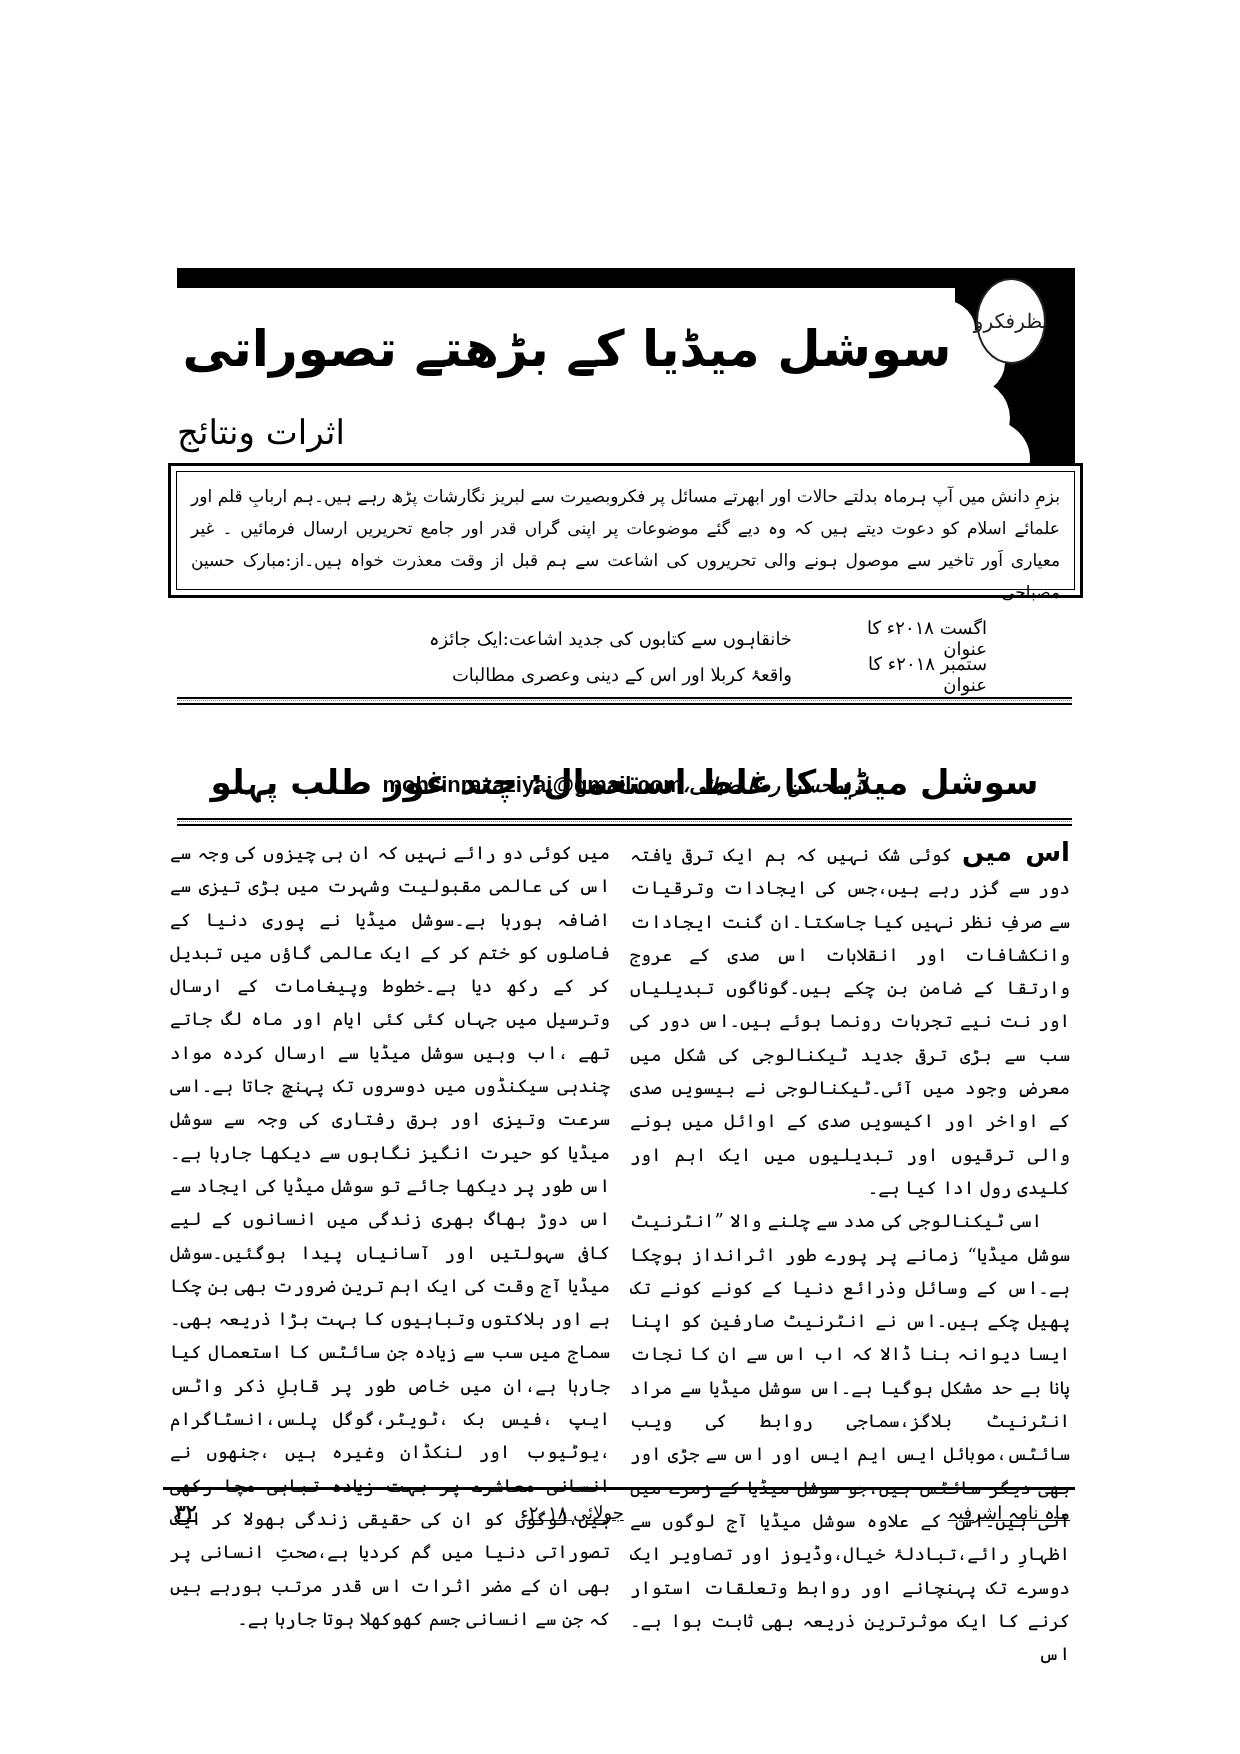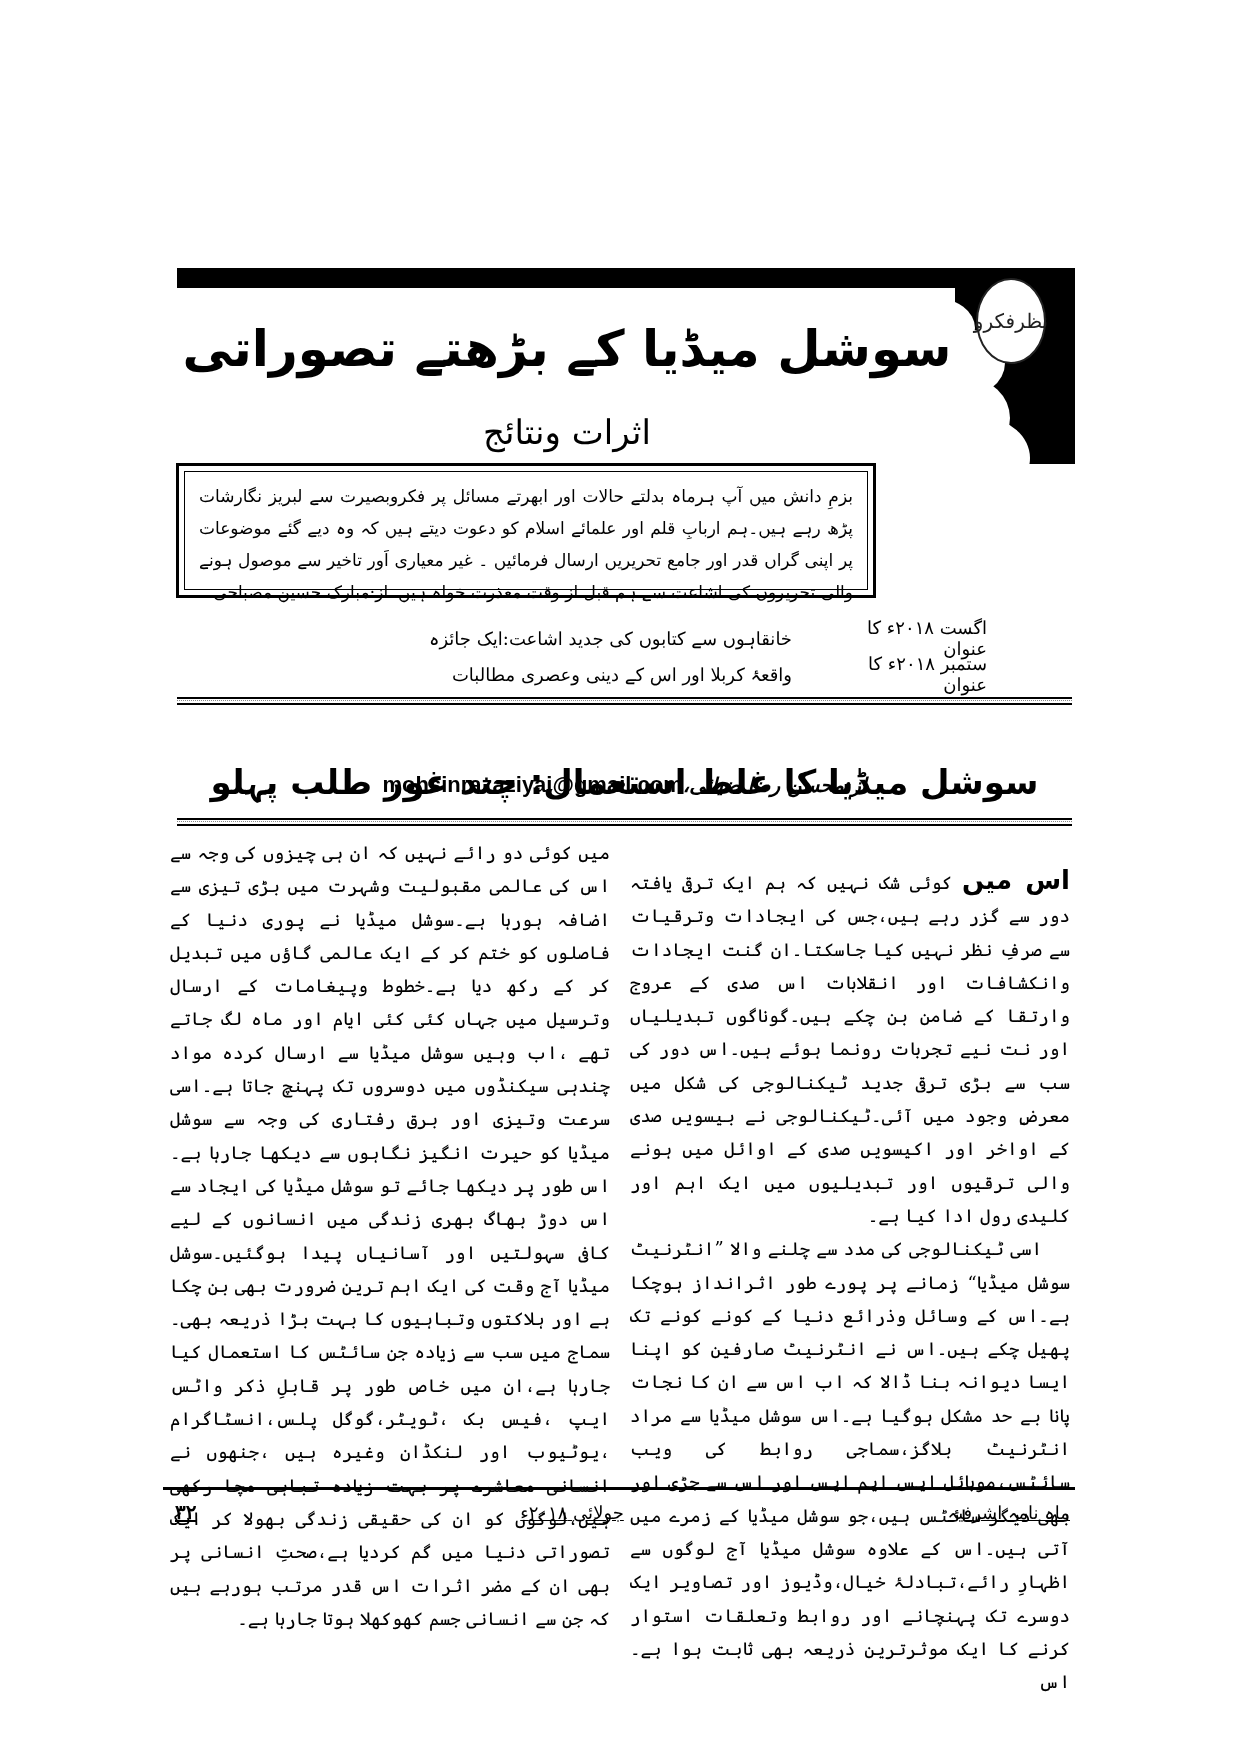--- a/index.html
+++ b/index.html
@@ -12,25 +12,25 @@
     .hdr-bar { position: absolute; left: 177px; top: 268px; width: 898px; height: 20px; background: #000; }
     .hdr-side { position: absolute; left: 1040px; top: 268px; width: 35px; height: 196px; background: #000; }
     .hdr-cloud { position: absolute; left: 955px; top: 288px; width: 95px; height: 176px; background: #000; border-radius: 0 0 0 0; overflow: hidden; }
     .hdr-cloud .puff { position: absolute; background: #fff; border-radius: 50%; }
     .badge { position: absolute; left: 976px; top: 278px; width: 70px; height: 86px; border-radius: 50%; background: #fff; border: 2px solid #222;
              display: flex; flex-direction: row; align-items: center; justify-content: center; direction: rtl;
              font-family: "DejaVu Serif", serif; font-size: 20px; line-height: 22px; color: #222; }
 
     .main-title { position: absolute; left: 177px; top: 320px; width: 780px; text-align: center; direction: rtl;
                   font-family: "DejaVu Sans", sans-serif; font-weight: bold; font-size: 50px; letter-spacing: -1px; }
-    .sub-title { position: absolute; left: 177px; top: 412px; width: 780px; text-align: center; direction: rtl;
+    .sub-title { position: absolute; left: 177px; top: 412px; width: 780px; text-align: left; direction: rtl;
                  font-family: "DejaVu Serif", serif; font-size: 34px; }
 
     
-    .intro-outer { position: absolute; left: 176px; top: 463px; width: 700px; height: 135px; border: 3px solid #000; text-decoration: underline; }
+    .intro-outer { position: absolute; left: 168px; top: 463px; width: 915px; height: 135px; border: 3px solid #000; text-decoration: underline; }
     .intro-inner { position: absolute; left: 5px; top: 5px; right: 5px; bottom: 5px; border: 1.5px solid #000; padding: 8px 14px; }
     .intro-text { direction: rtl; text-align: justify; text-align-last: right; font-family: "DejaVu Serif", serif; font-size: 17px; line-height: 32px; }
 
     
     .topics { position: absolute; left: 177px; top: 620px; width: 895px; direction: rtl; font-family: "DejaVu Serif", serif; font-size: 18px; }
     .topic-row { display: flex; height: 36px; align-items: center; }
     .topic-label { width: 230px; padding-right: 85px; }
     .topic-value { flex: 1; padding-right: 50px; }
 
     .dbl-rule { position: absolute; left: 177px; width: 895px; height: 8px; border-top: 2px solid #000; border-bottom: 2px solid #000; }
@@ -38,21 +38,21 @@
 
     .article-title { position: absolute; left: 177px; top: 718px; width: 895px; text-align: center; direction: rtl;
                      font-family: "DejaVu Sans", sans-serif; font-weight: bold; font-size: 34px; letter-spacing: -0.5px; margin-top: 44px; }
     .byline { position: absolute; left: 177px; top: 772px; width: 895px; text-align: center; direction: rtl; font-size: 20px; }
     .byline .author { font-family: "DejaVu Serif", serif; font-weight: bold; font-style: italic; }
     .byline .email { font-family: "Liberation Sans", sans-serif; font-weight: bold; color: #000000; font-size: 22px; direction: ltr; unicode-bidi: embed; }
 
     
     .col { position: absolute; top: 836px; width: 440px; direction: rtl; text-align: justify; text-align-last: right;
            font-family: "DejaVu Serif", serif; font-size: 18px; line-height: 33.3px; }
-    .col-right { left: 630px; margin-top: 28px; }
+    .col-right { left: 630px; }
     .col-left { left: 170px; }
     .col p { margin: 0; }
     .col .indent { text-indent: 28px; }
     .lead { font-family: "DejaVu Sans", sans-serif; font-weight: bold; font-size: 26px; }
 
     .foot-rule { position: absolute; left: 163px; top: 1487px; width: 912px; border-top: 3px solid #000; }
     .footer { position: absolute; left: 175px; top: 1500px; width: 895px; display: flex; justify-content: space-between; align-items: center;
               font-family: "DejaVu Serif", serif; font-size: 18px; }
     .footer span { direction: rtl; text-decoration: underline; }
     .page-num { font-weight: bold; font-size: 20px; }

